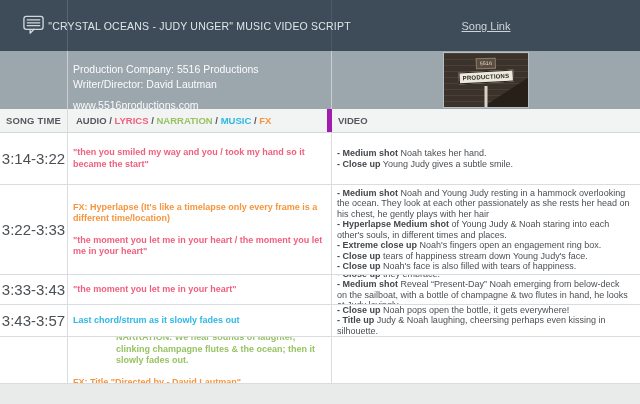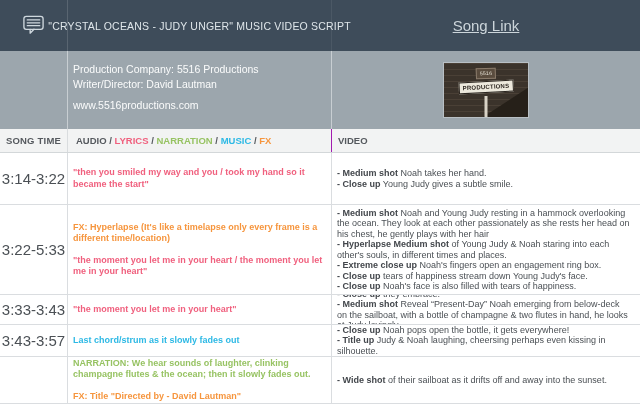--- a/index.html
+++ b/index.html
@@ -8,24 +8,24 @@
   .app { width:640px; height:404px; position:relative; }
 
   
   .topbar { height:51px; display:flex; background:var(--topbar,#3e4c5a); color:#dfe6ea; }
   .topbar-left { width:68px; display:flex; align-items:center; justify-content:center;
                  border-right:1px solid rgba(255,255,255,.14); }
   .topbar-mid { width:264px; display:flex; align-items:center; justify-content:center;
                 font-size:10.5px; letter-spacing:.2px; white-space:nowrap;
                 border-right:1px solid rgba(255,255,255,.07); }
   .topbar-right { flex:1; display:flex; align-items:center; justify-content:center; }
-  .song-link { color:#ccd5da; text-decoration:underline; font-size:15px; cursor:pointer; }
+  .song-link { color:#ccd5da; text-decoration:underline; font-size:11px; cursor:pointer; }
 
   
-  .infobar { height:78px; display:flex; background:var(--infobar,#9ca6ad); color:#fbfcfc; }
+  .infobar { height:58px; display:flex; background:var(--infobar,#9ca6ad); color:#fbfcfc; }
   .infobar-left { width:68px; border-right:1px solid rgba(255,255,255,.45); }
   .infobar-mid { width:264px; padding:11px 6px 0 5px; font-size:10.5px; line-height:14.5px;
                  border-right:1px solid rgba(255,255,255,.45); }
   .info-gap { height:7px; }
   .infobar-right { flex:1; display:flex; align-items:center; justify-content:center; }
 
   
   .thumb { width:84px; height:54px; position:relative; overflow:hidden;
            background:repeating-linear-gradient(0deg,#3b332b 0 5px,#4a4036 5px 6px);
            box-shadow:0 0 0 1px #b9c0c5; }
@@ -39,21 +39,21 @@
   .sign-main { position:absolute; top:18px; left:50%; transform:translate(-50%,0) rotate(-3deg);
                background:#ece8dc; color:#2c2620; font-size:6px; line-height:8px; font-weight:bold;
                padding:1px 3px; border:1px solid #2c2620; letter-spacing:.2px; white-space:nowrap; }
 
   
   .colhead { height:24px; display:flex; background:#f2f3f3; font-size:9.5px; font-weight:bold;
              color:#55595e; border-bottom:1px solid #d3d7d9; }
   .colhead .c-time { width:68px; display:flex; align-items:center; justify-content:center;
                      border-right:1px solid #d9dcde; letter-spacing:.2px; }
   .colhead .c-audio { width:264px; display:flex; align-items:center; padding-left:8px;
-                      border-right:1px solid #a21caf; white-space:pre; }
+                      border-right:5px solid #a21caf; white-space:pre; }
   .colhead .c-video { flex:1; display:flex; align-items:center; padding-left:6px; }
 
   
   .row { display:flex; background:#ffffff; border-bottom:1px solid #dadde0; }
   .r1{height:52px}.r2{height:90px}.r3{height:30px}.r4{height:32px}.r5{height:47px}
   .cell { overflow:hidden; }
   .cell-time { width:68px; border-right:1px solid #dadde0; display:flex; align-items:center;
                justify-content:center; font-size:15px; color:#4b5055; }
   .cell-audio { width:264px; border-right:1px solid #dadde0; display:flex; flex-direction:column;
                 justify-content:center; padding:0 8px 0 5px; font-size:9px; font-weight:bold;
@@ -118,21 +118,21 @@
         <div class="cell cell-time">3:14-3:22</div>
         <div class="cell cell-audio">
           <div class="audio-par" style="color: rgb(240, 96, 126);">"then you smiled my way and you / took my hand so it became the start"</div>
         </div>
         <div class="cell cell-video">
           <div class="video-line"><b>- Medium shot</b> Noah takes her hand.</div>
           <div class="video-line"><b>- Close up</b> Young Judy gives a subtle smile.</div>
         </div>
       </div>
       <div class="row r2">
-        <div class="cell cell-time">3:22-5:33</div>
+        <div class="cell cell-time">3:22-3:33</div>
         <div class="cell cell-audio">
           <div class="audio-par" style="color: rgb(246, 149, 61);">FX: Hyperlapse (It's like a timelapse only every frame is a different time/location)</div>
           <div class="spacer"></div>
           <div class="audio-par" style="color: rgb(240, 96, 126);">"the moment you let me in your heart / the moment you let me in your heart"</div>
         </div>
         <div class="cell cell-video">
           <div class="video-line"><b>- Medium shot</b> Noah and Young Judy resting in a hammock overlooking the ocean. They look at each other passionately as she rests her head on his chest, he gently plays with her hair</div>
           <div class="video-line"><b>- Hyperlapse Medium shot</b> of Young Judy &amp; Noah staring into each other's souls, in different times and places.</div>
           <div class="video-line"><b>- Extreme close up</b> Noah's fingers open an engagement ring box.</div>
           <div class="video-line"><b>- Close up</b> tears of happiness stream down Young Judy's face.</div>
@@ -155,23 +155,20 @@
           <div class="audio-par" style="color: rgb(45, 185, 229);">Last chord/strum as it slowly fades out</div>
         </div>
         <div class="cell cell-video">
           <div class="video-line"><b>- Close up</b> Noah pops open the bottle, it gets everywhere!</div>
           <div class="video-line"><b>- Title up</b> Judy &amp; Noah laughing, cheersing perhaps even kissing in silhouette.</div>
         </div>
       </div>
       <div class="row r5">
         <div class="cell cell-time"></div>
         <div class="cell cell-audio">
-          <div class="audio-par" style="color: rgb(151, 195, 99);">NARRATION: We hear sounds of laughter, clinking champagne flutes &amp; the ocean; then it slowly fades out.</div>
+          <div class="audio-par" style="color: rgb(151, 195, 99); margin-left: 43px;">NARRATION: We hear sounds of laughter, clinking champagne flutes &amp; the ocean; then it slowly fades out.</div>
           <div class="spacer"></div>
           <div class="audio-par" style="color: rgb(246, 149, 61);">FX: Title "Directed by - David Lautman"</div>
-        </div>
-        <div class="cell cell-video">
-          <div class="video-line"><b>- Wide shot</b> of their sailboat as it drifts off and away into the sunset.</div>
         </div>
       </div>
     </div>
 
 </div>
 
 </body></html>

